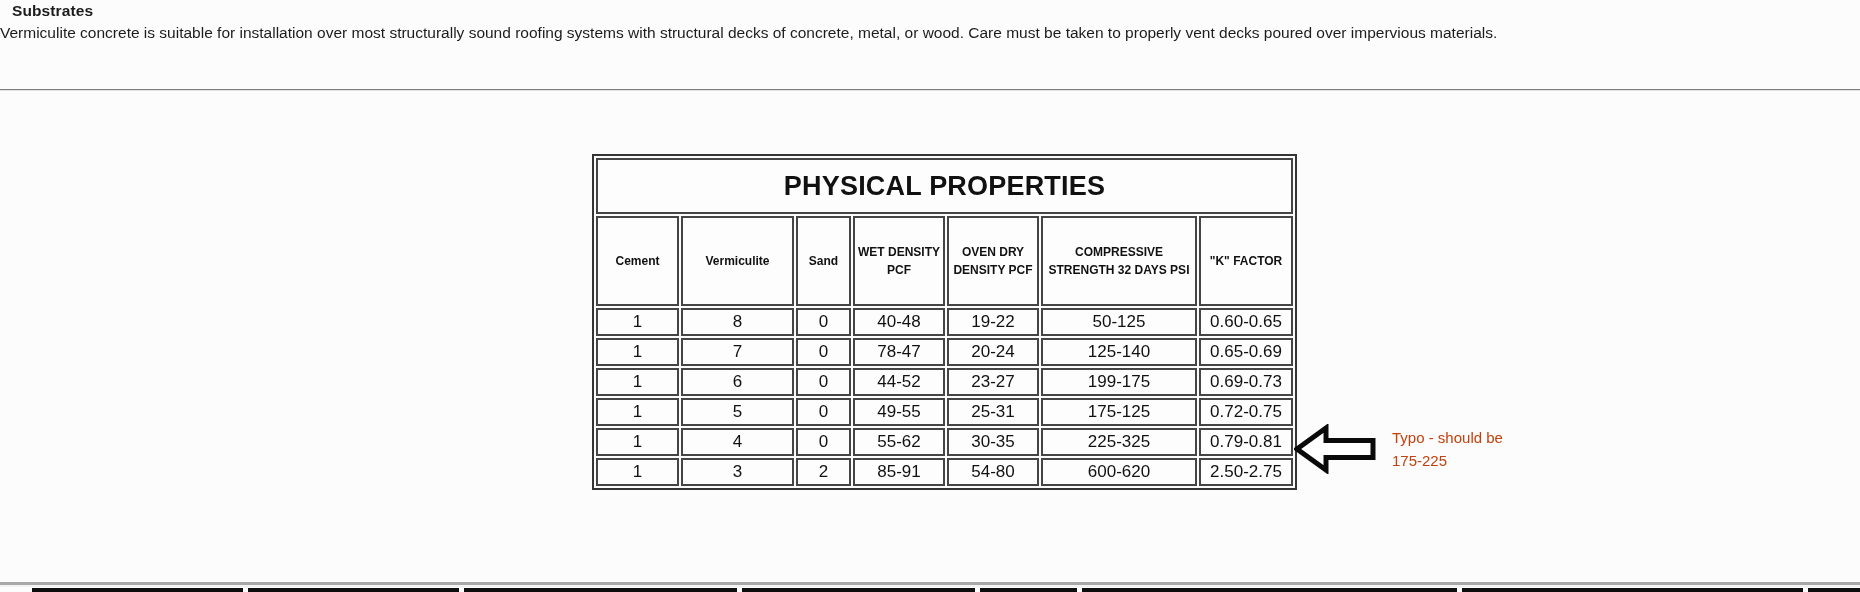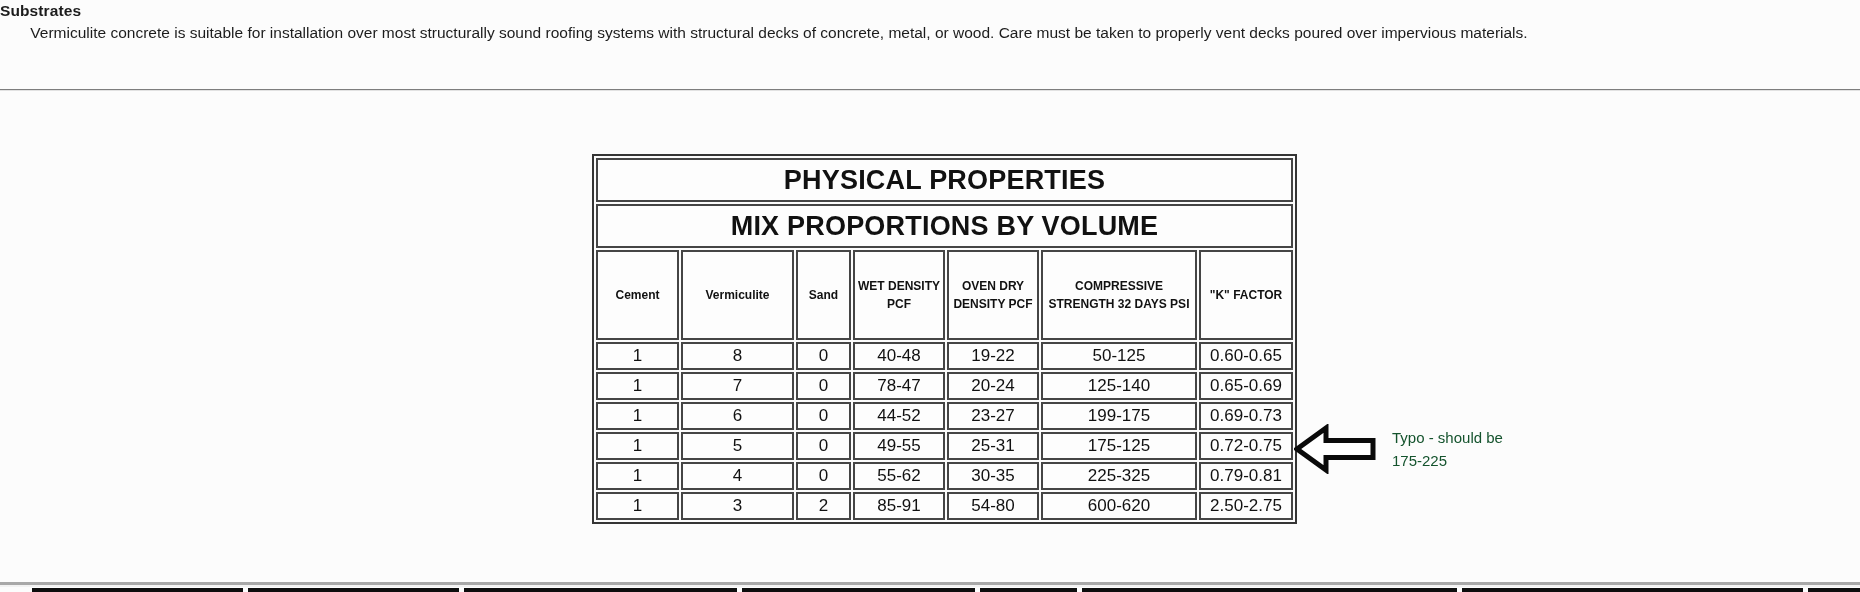--- a/index.html
+++ b/index.html
@@ -21,26 +21,26 @@
     position: absolute;
     left: 0;
     top: 1px;
     width: 1558px;
   }
   .intro .heading {
     font-size: 15.5px;
     font-weight: bold;
     line-height: 20px;
     letter-spacing: 0.1px;
+    padding-left: 12px;
   }
   .intro .para {
     font-size: 15.5px;
     line-height: 21px;
     margin-top: 1px;
-    text-align: center;
   }
 
   
   .rule {
     position: absolute;
     left: 0;
     top: 89px;
     width: 1860px;
     height: 1px;
     background: #7d7d7d;
@@ -61,21 +61,21 @@
     border: 2px solid #454545;
     background: #fdfdfd;
     text-align: center;
     vertical-align: middle;
     box-sizing: border-box;
     padding: 0 2px;
     color: #111;
     overflow: hidden;
   }
   td.title-cell {
-    height: 44px;
+    height: 56px;
     font-size: 27px;
     font-weight: bold;
     letter-spacing: 0.2px;
   }
   tr.hdr td {
     height: 90px;
     font-size: 12px;
     font-weight: bold;
     line-height: 18px;
   }
@@ -89,21 +89,21 @@
     position: absolute;
     left: 1294px;
     top: 424px;
   }
   .annotation-text {
     position: absolute;
     left: 1392px;
     top: 426px;
     font-size: 15px;
     line-height: 23px;
-    color: #14532d;
+    color: #c2410c;
   }
 
   
   .bottom-rule {
     position: absolute;
     left: 0;
     top: 582px;
     width: 1860px;
     height: 3px;
     background: #a8a8a8;
@@ -148,23 +148,20 @@
       <col style="width:55px">
     <col style="width:92px">
       <col style="width:92px">
       <col style="width:156px">
     <col style="width:94px">
   </colgroup>
   <tbody>
     <tr>
       <td class="title-cell" colspan="7">PHYSICAL PROPERTIES</td>
     </tr>
-    <tr>
-      <td class="title-cell" colspan="7">MIX PROPORTIONS BY VOLUME</td>
-    </tr>
     <tr class="hdr">
       <td>Cement</td>
       <td>Vermiculite</td>
       <td>Sand</td>
       <td>WET DENSITY PCF</td>
       <td>OVEN DRY DENSITY PCF</td>
       <td>COMPRESSIVE STRENGTH 32 DAYS PSI</td>
       <td>"K" FACTOR</td>
     </tr>
     <tr class="data">

